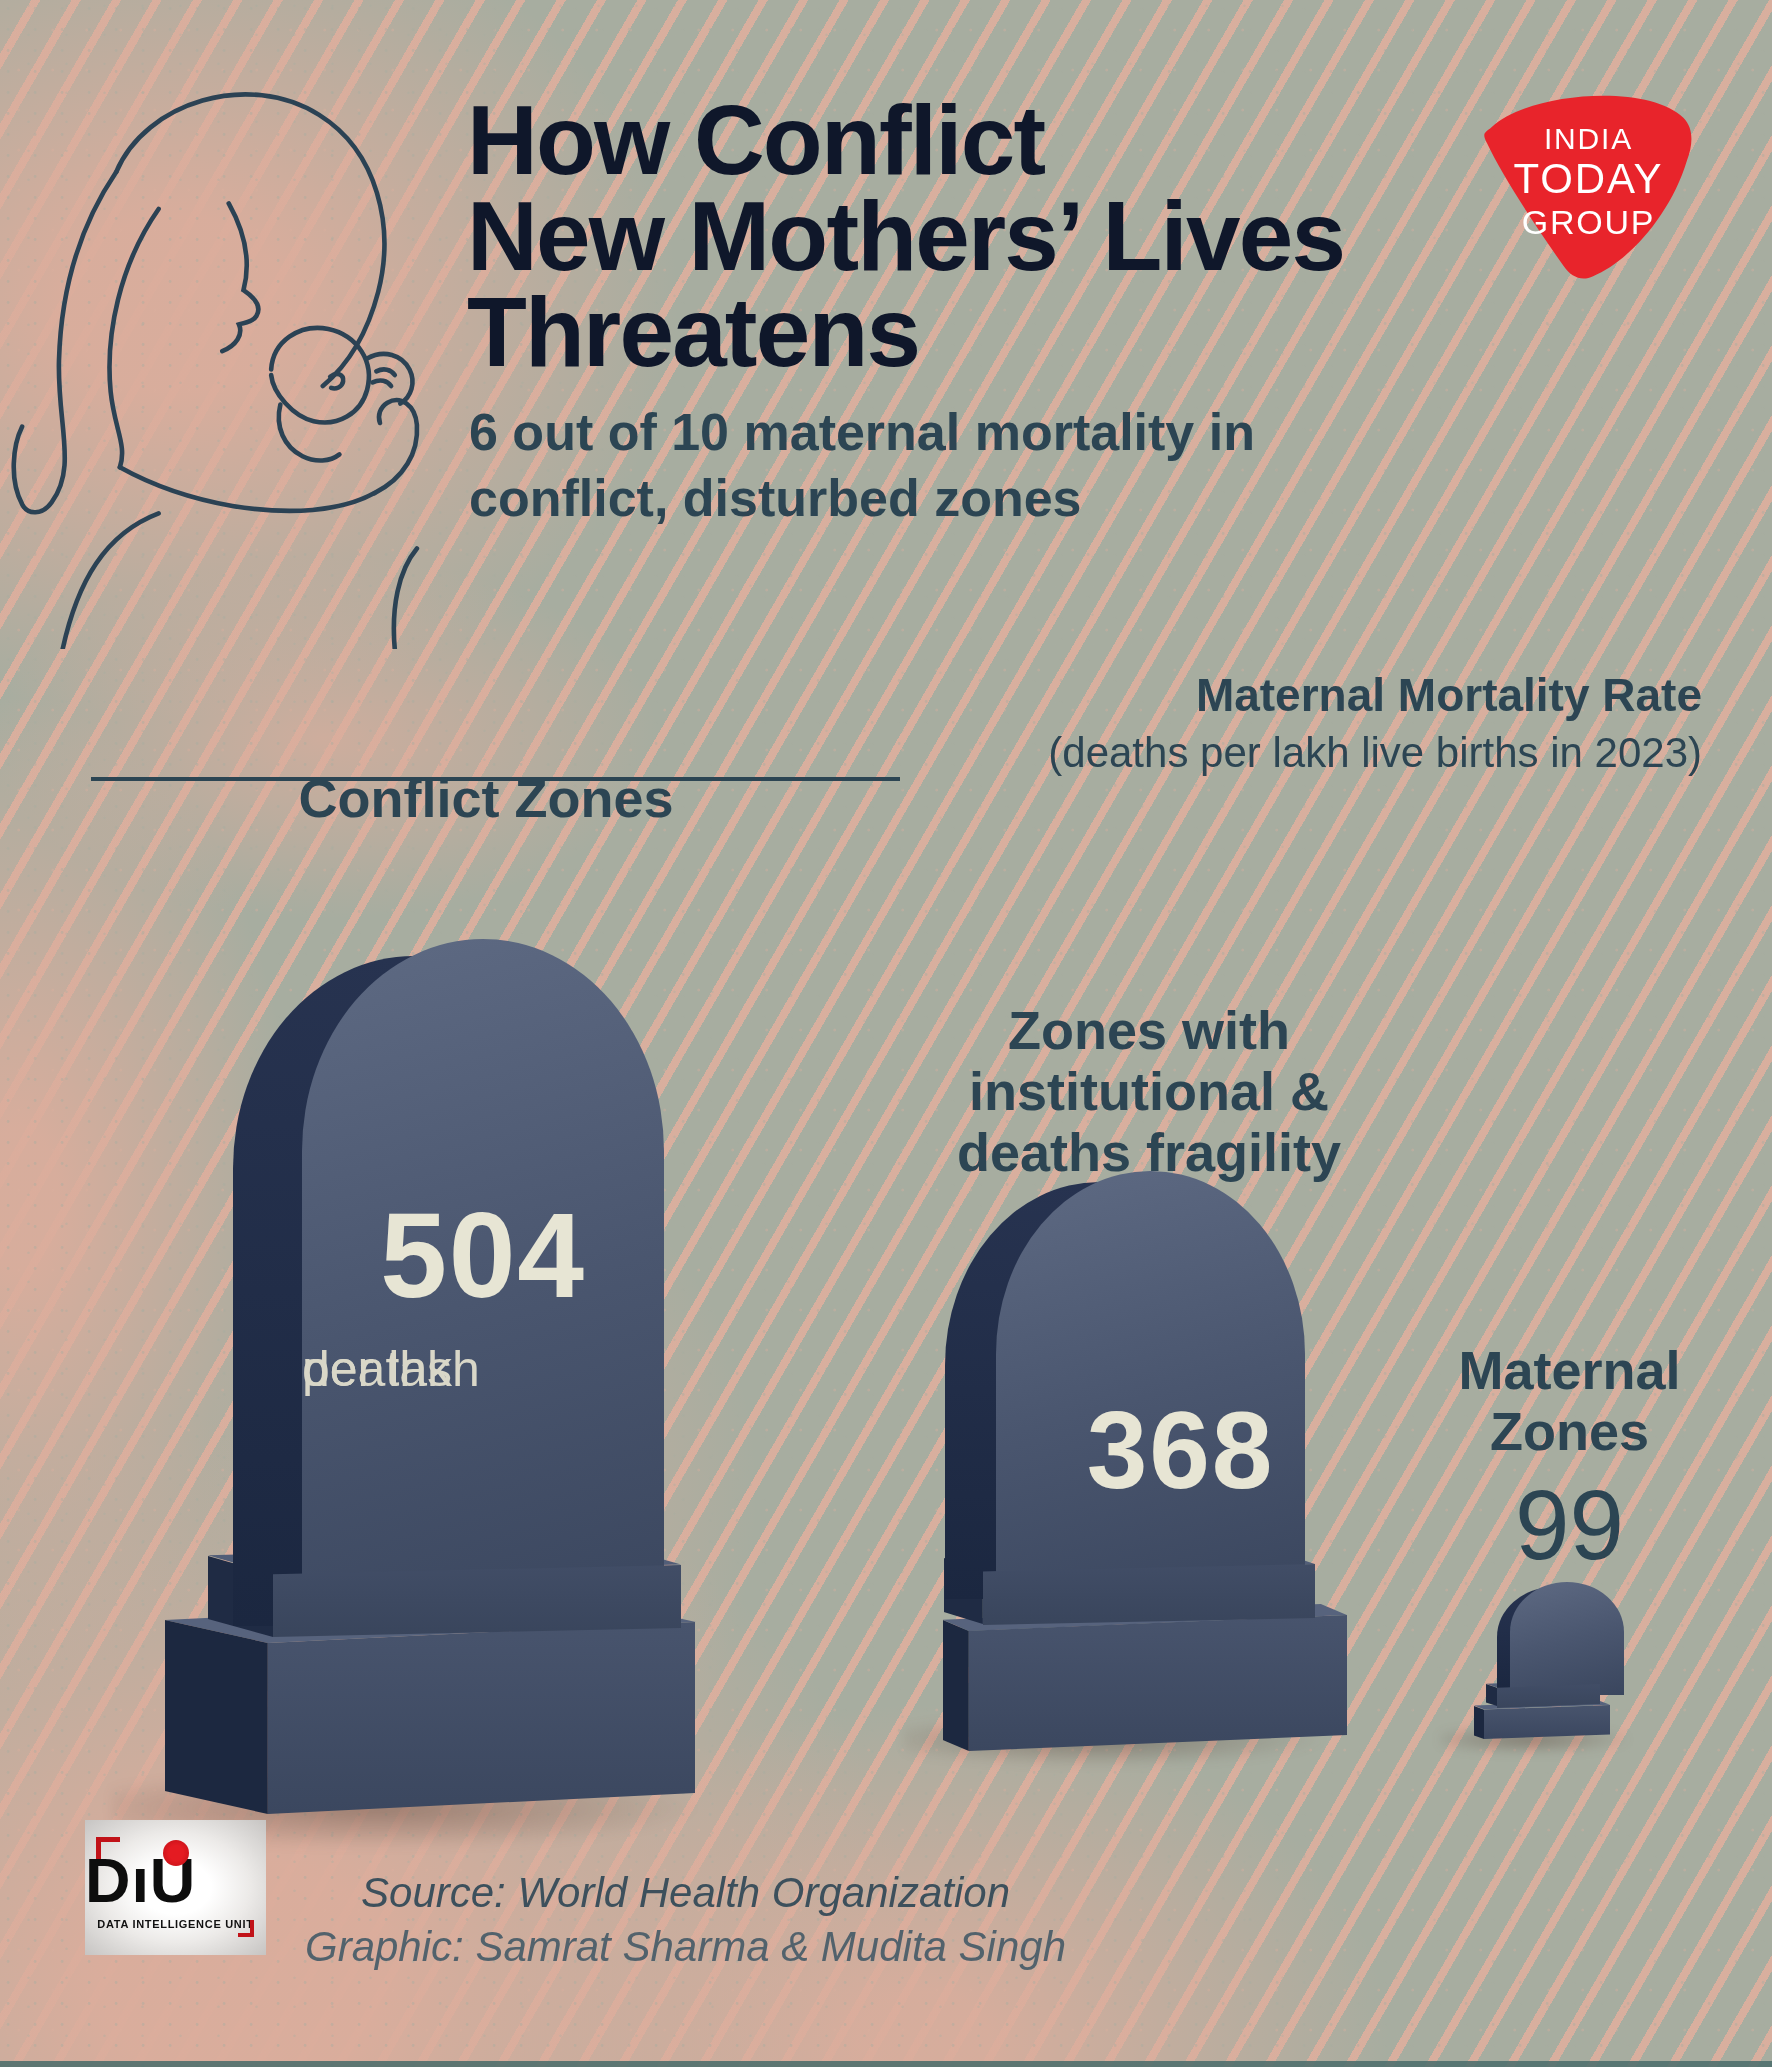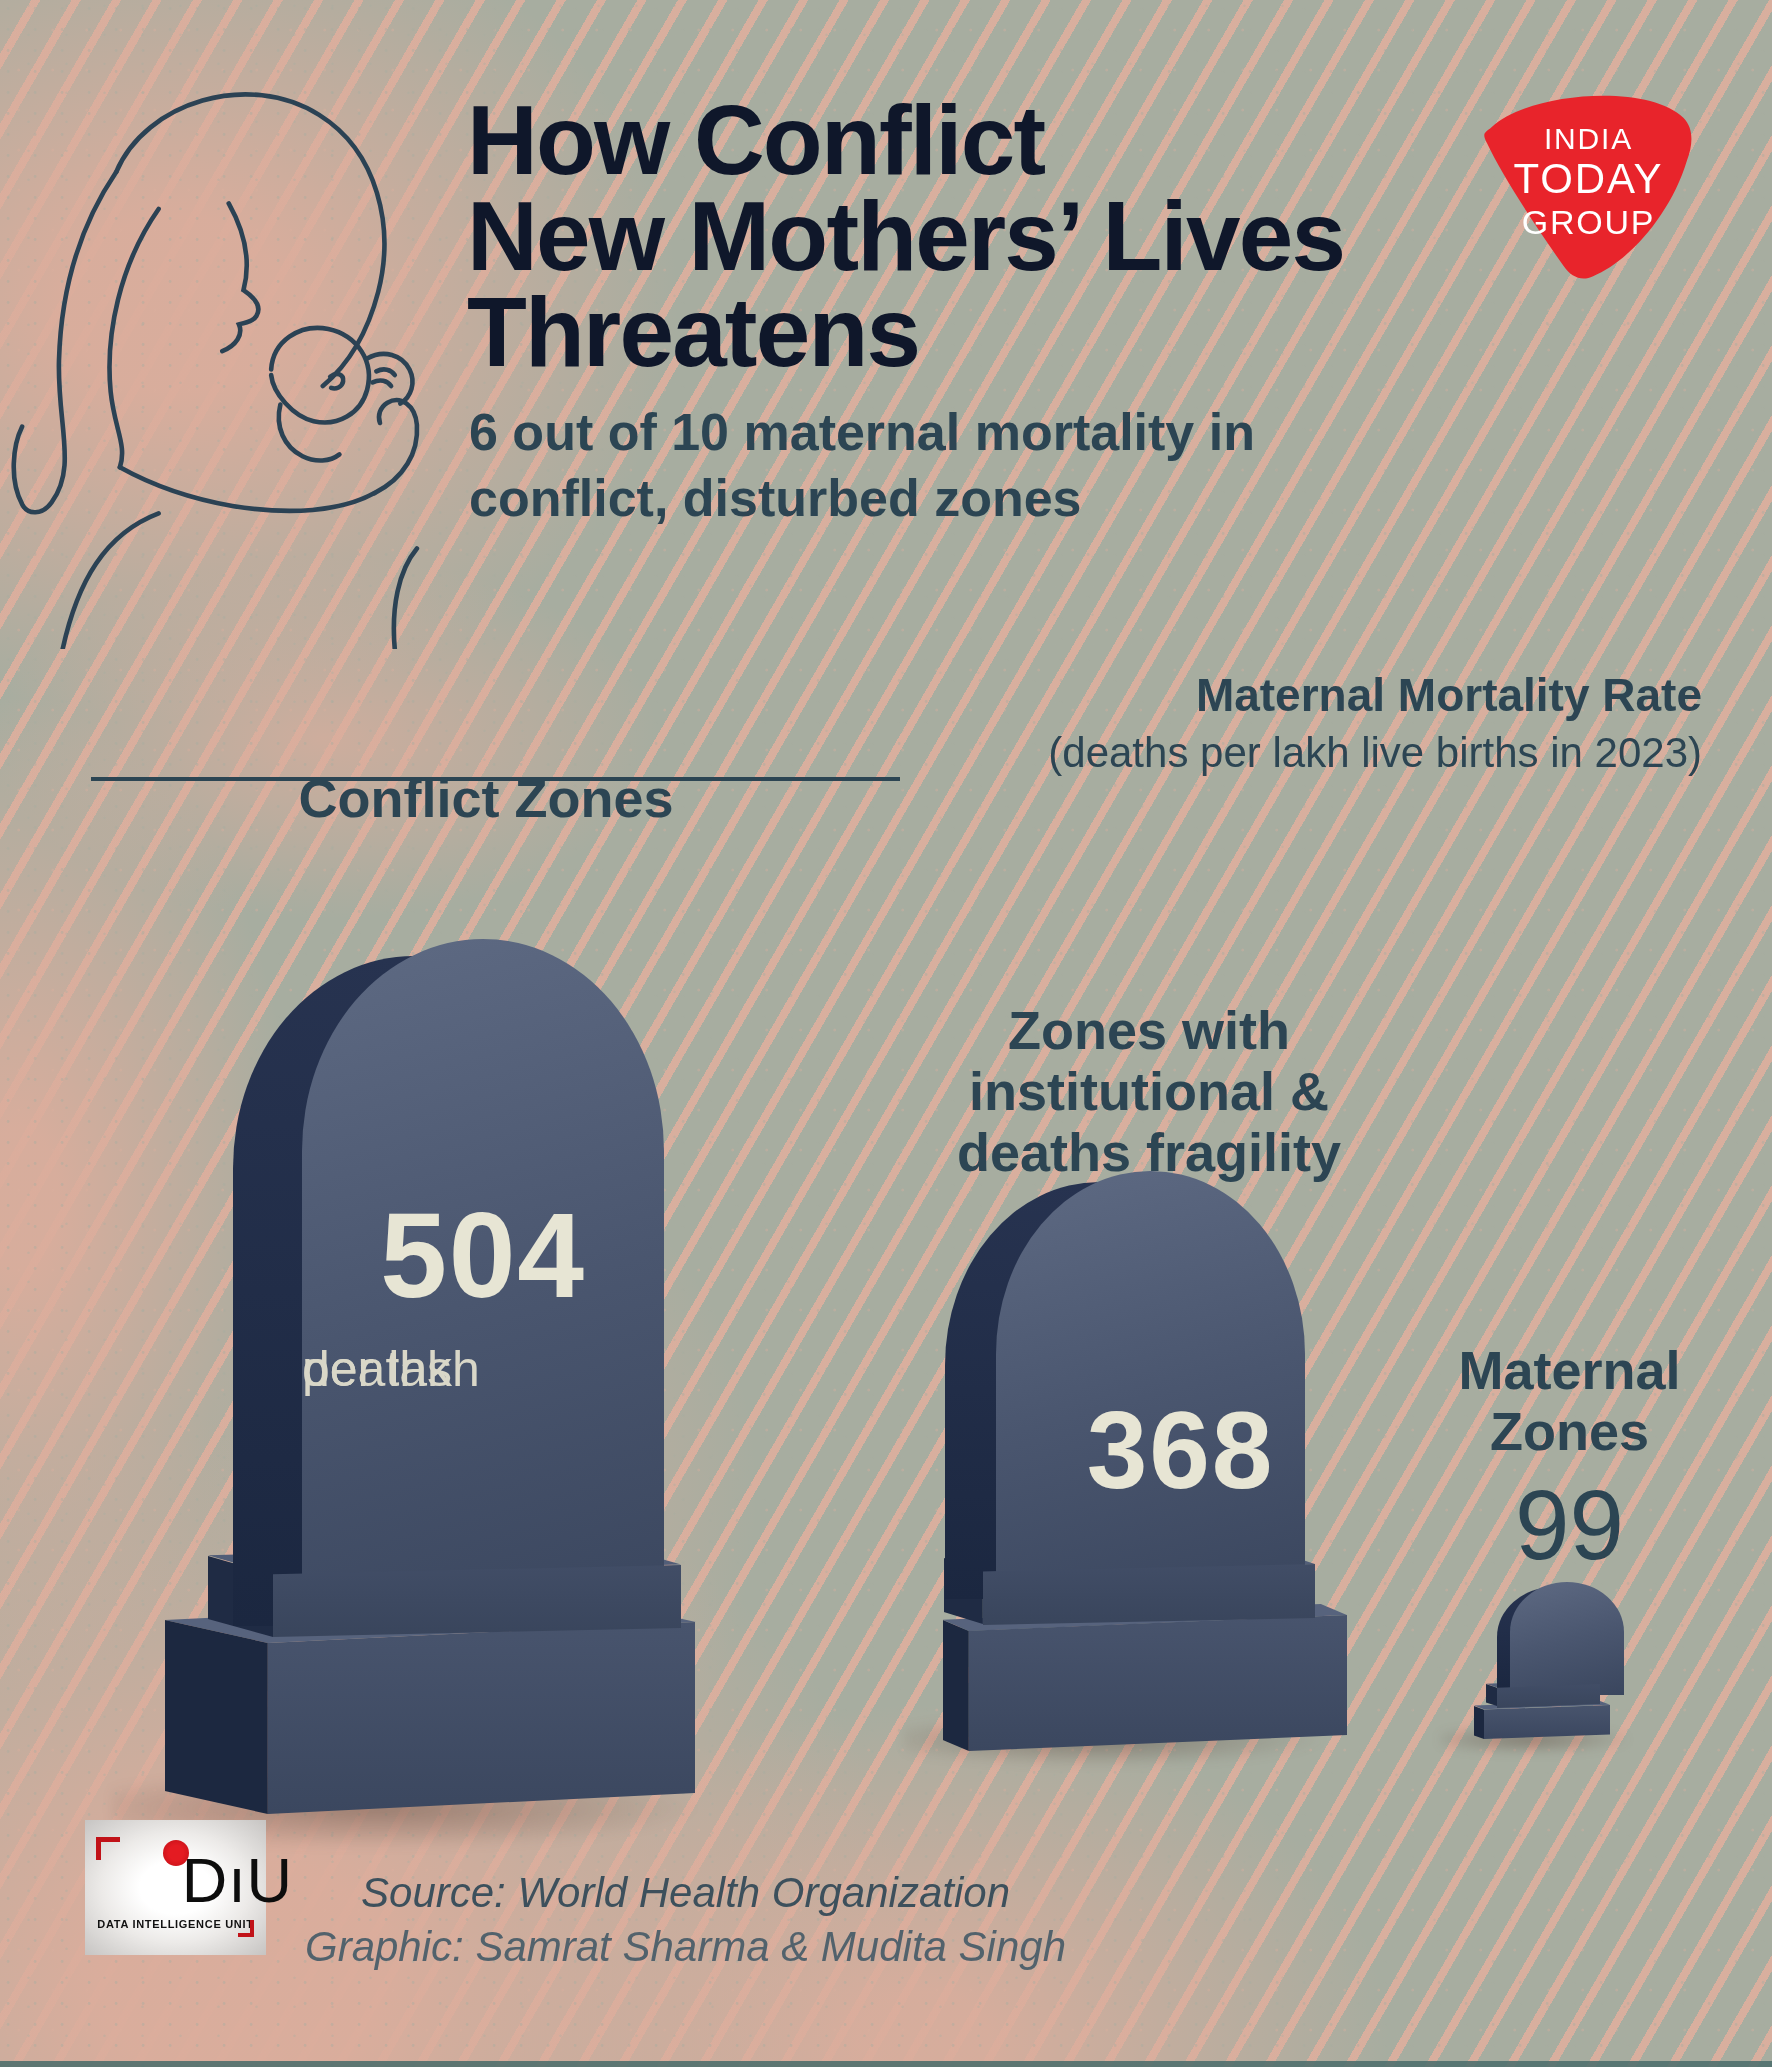--- a/index.html
+++ b/index.html
@@ -66,21 +66,21 @@
 
   .shadow{z-index:6;filter:blur(4.6px);background:radial-gradient(ellipse at 45% 50%,rgba(82,61,52,.42),rgba(82,61,52,0) 70%);}
   .sh-big{left:111px;top:1767px;width:591px;height:83px;}
   .sh-mid{left:904px;top:1712px;width:425px;height:55px;}
   .sh-small{left:1440px;top:1724px;width:194px;height:31px;}
 
   .mother{left:7.4px;top:54px;z-index:9;}
 
   .diu{left:85px;top:1820px;width:181px;height:135px;z-index:10;
     background:radial-gradient(ellipse at center,#ffffff 28%,#eceae8 58%,#c6c4c2 100%);}
-  .diu-letters{position:absolute;left:0;top:24px;width:100%;text-align:right;font-weight:400;font-size:63px;letter-spacing:0.9px;color:#0d0d0d;padding-left:27px;}
+  .diu-letters{position:absolute;left:0;top:24px;width:100%;text-align:left;font-weight:700;font-size:63px;letter-spacing:0.9px;color:#0d0d0d;}
   .diu-dot{position:absolute;left:78px;top:20px;width:26px;height:26px;border-radius:50%;
     background:radial-gradient(circle,#e41b22 40%,#bf0f16 100%);}
   .diu-caption{position:absolute;left:0;top:98px;width:100%;text-align:center;font-weight:700;font-size:11px;letter-spacing:0.7px;color:#111;}
   .br-tl{position:absolute;left:11px;top:16.6px;width:18.5px;height:18.5px;border-left:5.5px solid #c11218;border-top:5.5px solid #c11218;}
   .br-br{position:absolute;left:153px;top:100px;width:12px;height:13px;border-right:4.6px solid #c11218;border-bottom:4.6px solid #c11218;}
 
   .source-block{left:305px;top:1866px;z-index:10;font-style:italic;font-size:42px;line-height:54px;text-align:center;}
   .src-1{color:#3d505c;}
   .src-2{color:#52626c;}
 </style>

